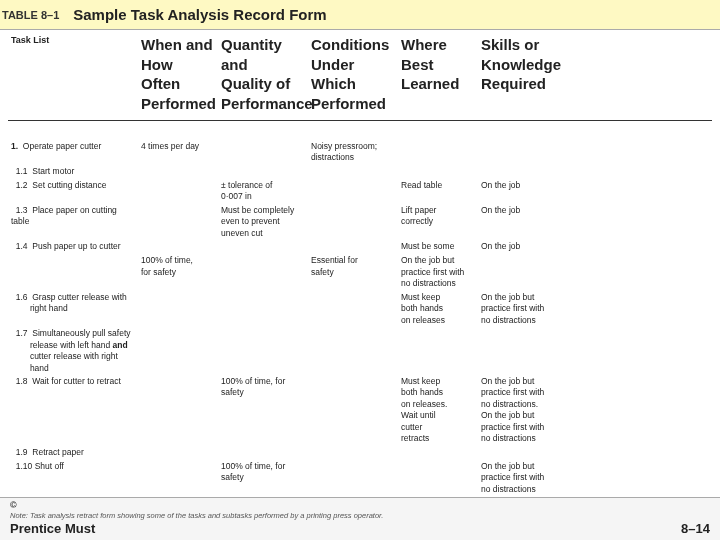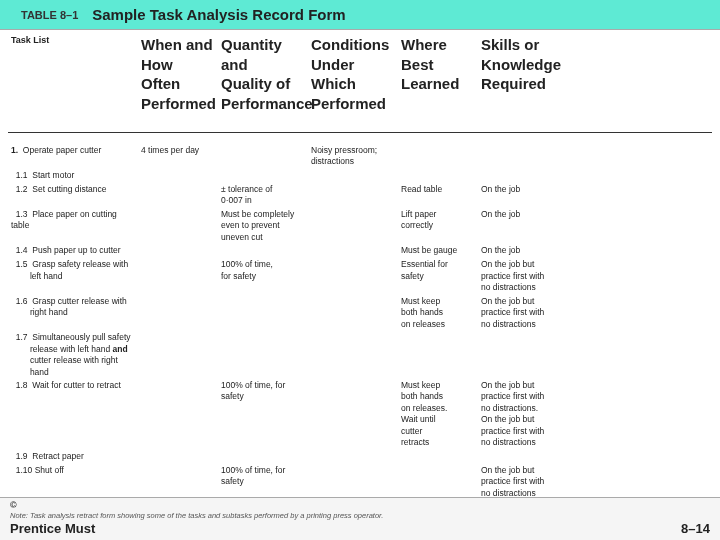--- a/index.html
+++ b/index.html
@@ -12,22 +12,22 @@
       overflow: hidden;
     }
     .page {
       width: 720px;
       height: 540px;
       background: #fff;
       display: flex;
       flex-direction: column;
     }
     .header {
-      background: #5eead4;
-      padding: 6px 21px;
+      background: #fef9c3;
+      padding: 6px 2px;
       display: flex;
       align-items: center;
       gap: 14px;
       border-bottom: 1px solid #aaa;
     }
     .table-label {
       font-size: 11px;
       font-weight: bold;
       color: #333;
       white-space: nowrap;
@@ -39,22 +39,22 @@
     }
     .table-area {
       flex: 1;
       padding: 4px 8px 2px 8px;
       overflow: hidden;
     }
     .col-headers {
       display: grid;
       grid-template-columns: 130px 80px 90px 90px 80px 70px;
       border-bottom: 1.5px solid #333;
-      padding-bottom: 18px;
-      margin-bottom: 8px;
+      padding-bottom: 6px;
+      margin-bottom: 16px;
     }
     .col-header {
       font-size: 15px;
       font-weight: bold;
       color: #222;
       line-height: 1.3;
       padding: 1px 3px;
     }
     .col-header.first {
       font-size: 9px;
@@ -173,26 +173,25 @@
         <div class="cell"></div>
         <div class="cell">Lift paper<br>correctly</div>
         <div class="cell">On the job</div>
       </div>
 
       <div class="data-row">
         <div class="cell">&nbsp;&nbsp;1.4&nbsp;&nbsp;Push paper up to cutter</div>
         <div class="cell"></div>
         <div class="cell"></div>
         <div class="cell"></div>
-        <div class="cell">Must be gauge</div>
+        <div class="cell">Must be some</div>
         <div class="cell">On the job</div>
       </div>
 
       <div class="data-row">
-        <div class="cell">&nbsp;&nbsp;1.5&nbsp;&nbsp;Grasp safety release with<br>&nbsp;&nbsp;&nbsp;&nbsp;&nbsp;&nbsp;&nbsp;&nbsp;left hand</div>
         <div class="cell"></div>
         <div class="cell">100% of time,<br>for safety</div>
         <div class="cell"></div>
         <div class="cell">Essential for<br>safety</div>
         <div class="cell">On the job but<br>practice first with<br>no distractions</div>
       </div>
 
       <div class="data-row">
         <div class="cell">&nbsp;&nbsp;1.6&nbsp;&nbsp;Grasp cutter release with<br>&nbsp;&nbsp;&nbsp;&nbsp;&nbsp;&nbsp;&nbsp;&nbsp;right hand</div>
         <div class="cell"></div>

